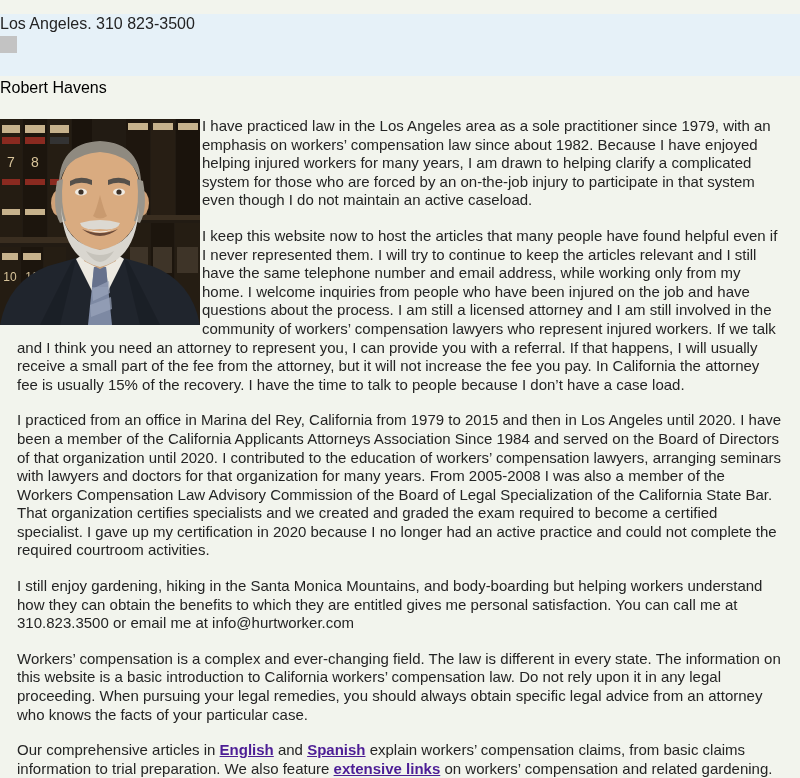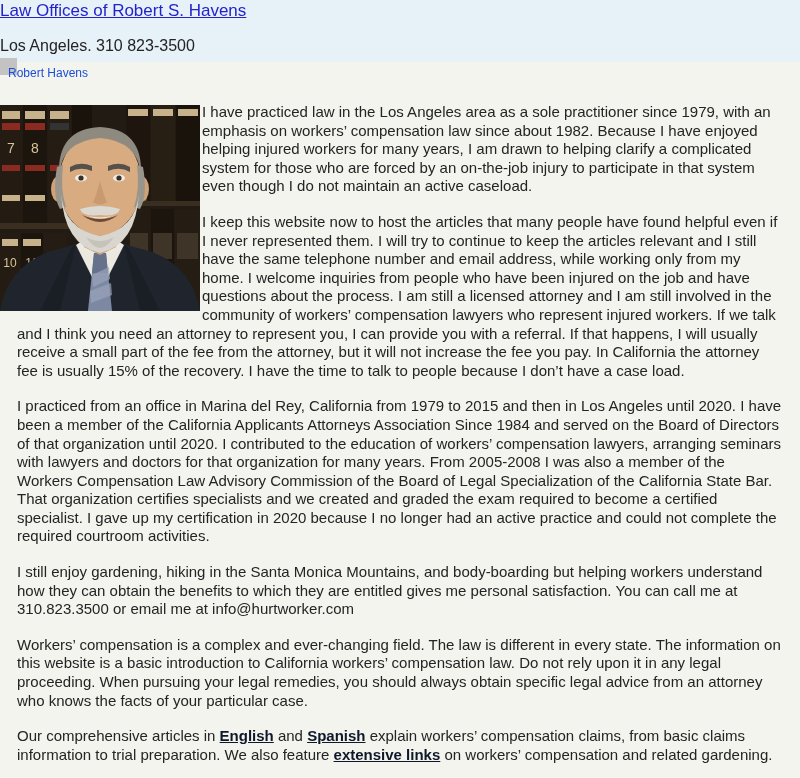--- a/index.html
+++ b/index.html
@@ -29,39 +29,39 @@
     line-height: 19px;
     margin-top: 14px;
     color: #242424;
   }
   .gray-square {
     width: 17px; height: 17px;
     background: #c3c3c3;
     margin-top: 3px;
   }
   .author-name {
-    font-size: 12px;
+    font-size: 16px;
     line-height: 19px;
-    padding: 2px 0 3px 8px;
-    color: #1d4ed8;
+    padding: 2px 0 3px 0;
+    color: #000000;
   }
   
   .content {
     font-size: 15px;
     line-height: 18.6px;
   }
   .portrait {
     float: left;
     width: 200px; height: 206px;
     margin: 2px 2px 0 0;
     display: block;
   }
   .content p { margin: 17px; padding: 0; }
   .inline-link {
-    color: #0f172a;
+    color: #4c1d95;
     font-weight: bold;
     text-decoration: underline;
     cursor: pointer;
   }
   .share-label {
     clear: both;
     font-size: 14px;
     font-weight: bold;
     margin-top: 3px;
     line-height: 16px;
@@ -81,21 +81,20 @@
     color: #3c3c3c;
     letter-spacing: 0.2px;
     cursor: pointer;
     line-height: 16px;
   }
 </style>
 </head>
 <body>
 
 <div class="topbar">
-  <a class="site-link">Law Offices of Robert S. Havens</a>
   <div class="location-line">Los Angeles. 310 823-3500</div>
   <div class="gray-square"></div>
 </div>
 
 <div class="author-name">Robert Havens</div>
 
 <div class="content">
 
   <svg class="portrait" viewBox="0 0 200 206" xmlns="http://www.w3.org/2000/svg" preserveAspectRatio="none">
 

